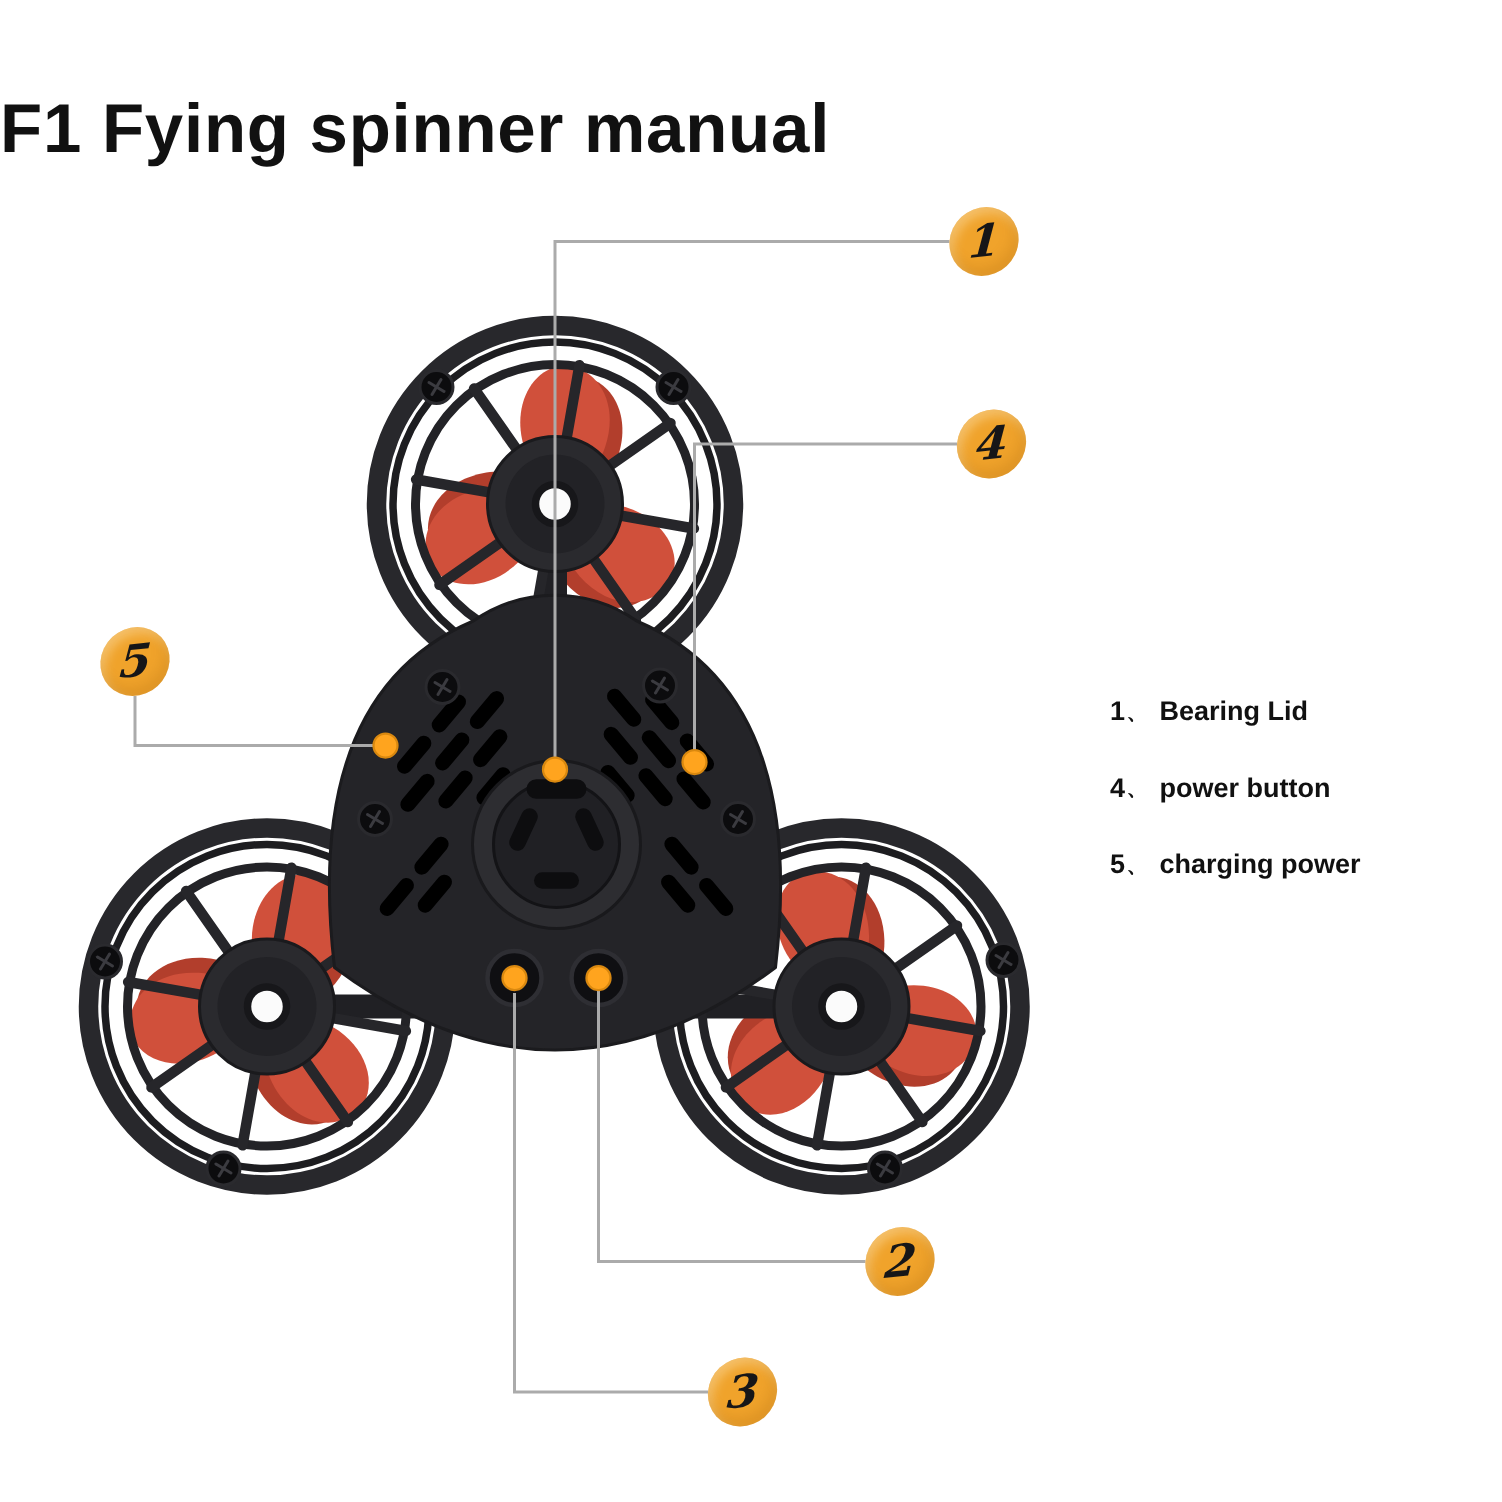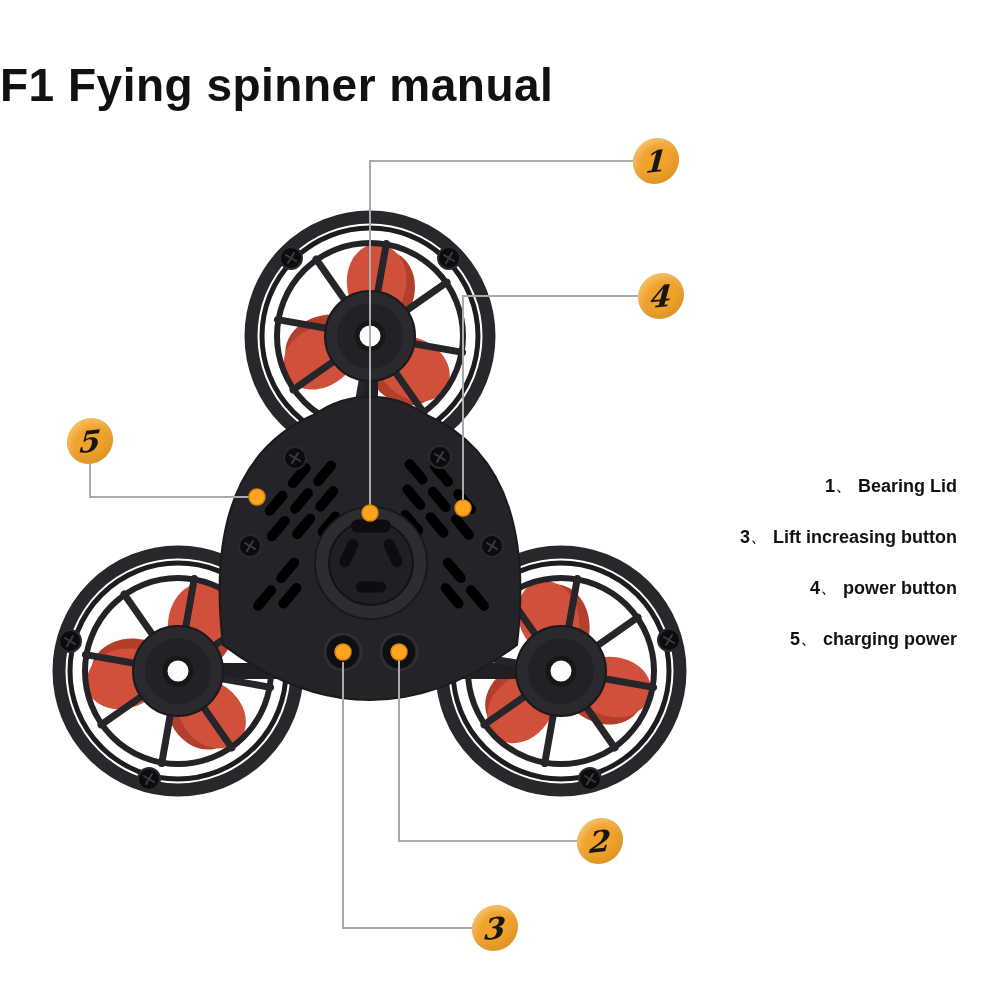--- a/index.html
+++ b/index.html
@@ -38,21 +38,21 @@
   .badge{
     position:absolute;width:46px;height:46px;border-radius:50%;
     background:var(--badge,#F0A32B);
     box-shadow:inset -3px -5px 9px rgba(140,80,0,.18), inset 3px 4px 7px rgba(255,235,190,.45);
     display:flex;align-items:center;justify-content:center;
     font:italic 700 30px "DejaVu Serif",serif;color:#161618;
     transform:skewX(-4deg);
   }
   .badge span{display:block;transform:skewX(-6deg) rotate(-6deg);}
   
-  .legend{position:absolute;left:740px;top:476px;color:var(--text,#111);text-align:right;}
+  .legend{position:absolute;left:740px;top:464px;color:var(--text,#111);}
   .legend-row{
     height:22px;line-height:22px;margin-bottom:29px;white-space:nowrap;
     font:700 18px "Liberation Sans",sans-serif;
   }
   .legend-row .num{margin-right:1px;}
   .legend-row .sep{margin-right:8px;font-size:14px;vertical-align:1px;}
 </style>
 </head>
 <body>
 
@@ -208,21 +208,18 @@
   </div>
 <div class="badge" style="left:472px;top:905px">
     <span>3</span>
   </div>
 
 <div class="legend">
   <div class="legend-row">
     <span class="num">1</span><span class="sep">、</span><span class="lbl">Bearing Lid</span>
   </div>
   <div class="legend-row">
-    <span class="num">3</span><span class="sep">、</span><span class="lbl">Lift increasing button</span>
-  </div>
-  <div class="legend-row">
     <span class="num">4</span><span class="sep">、</span><span class="lbl">power button</span>
   </div>
   <div class="legend-row">
     <span class="num">5</span><span class="sep">、</span><span class="lbl">charging power</span>
   </div>
 </div>
 
 </body></html>

